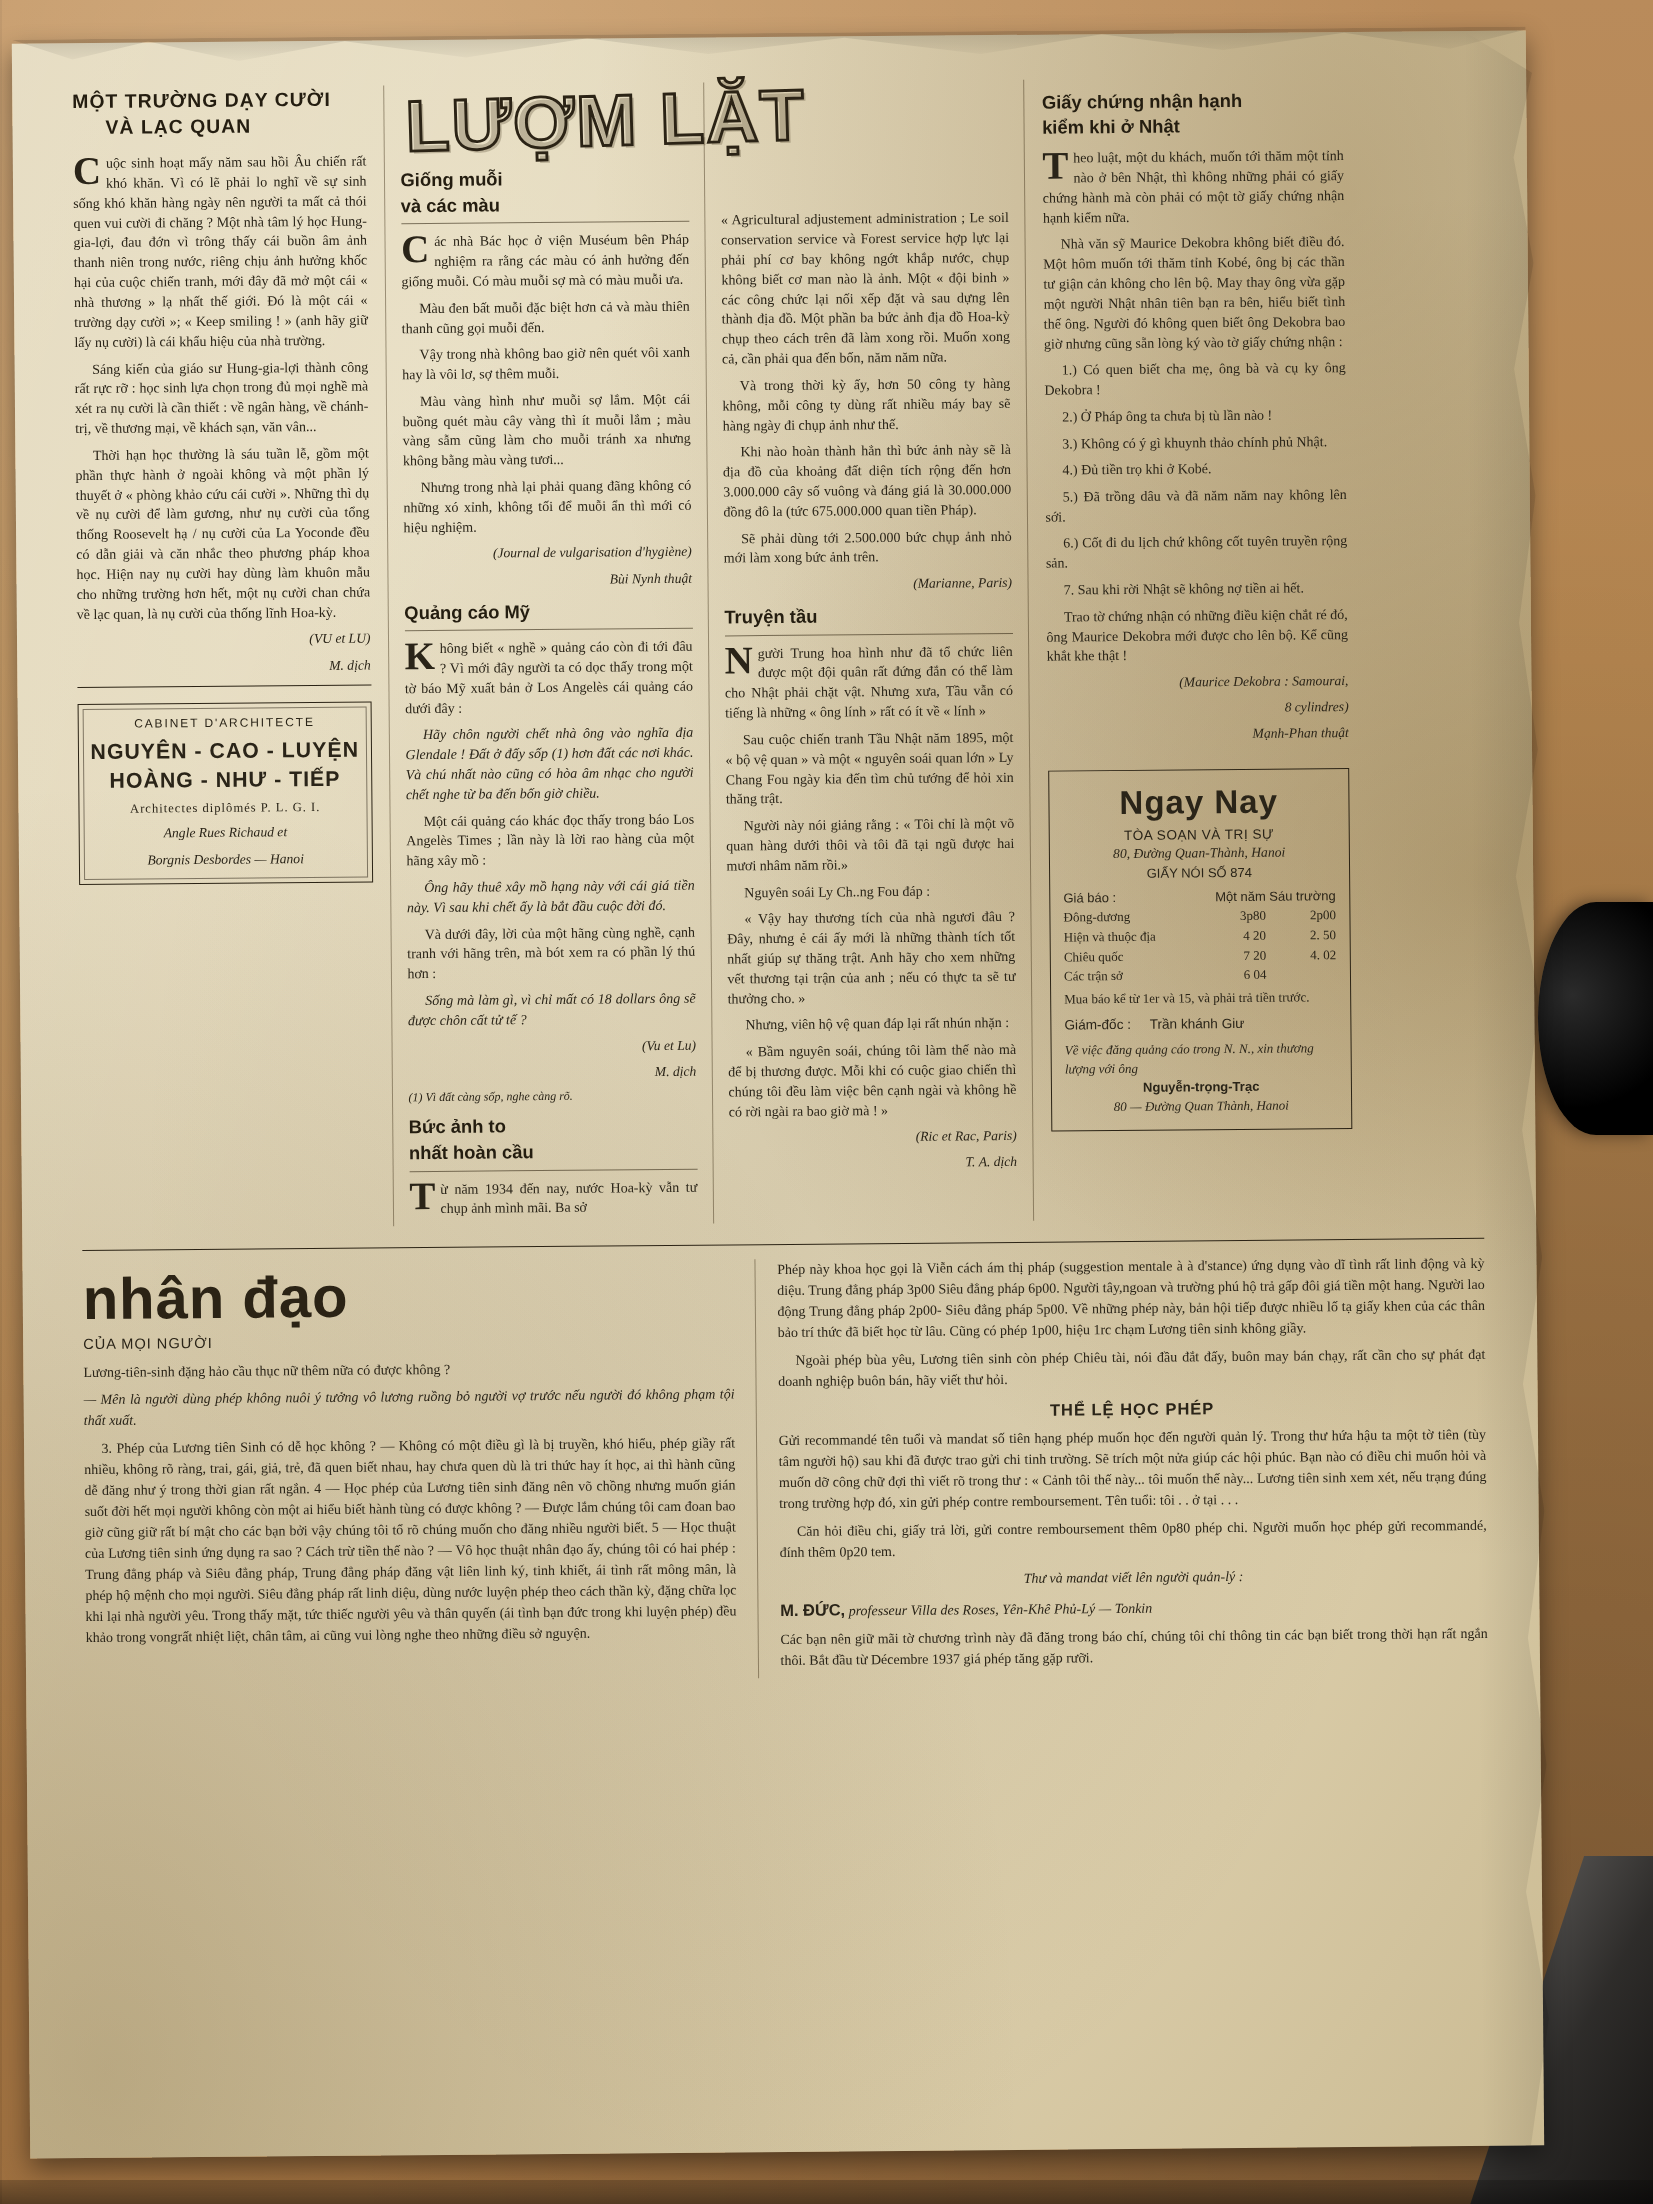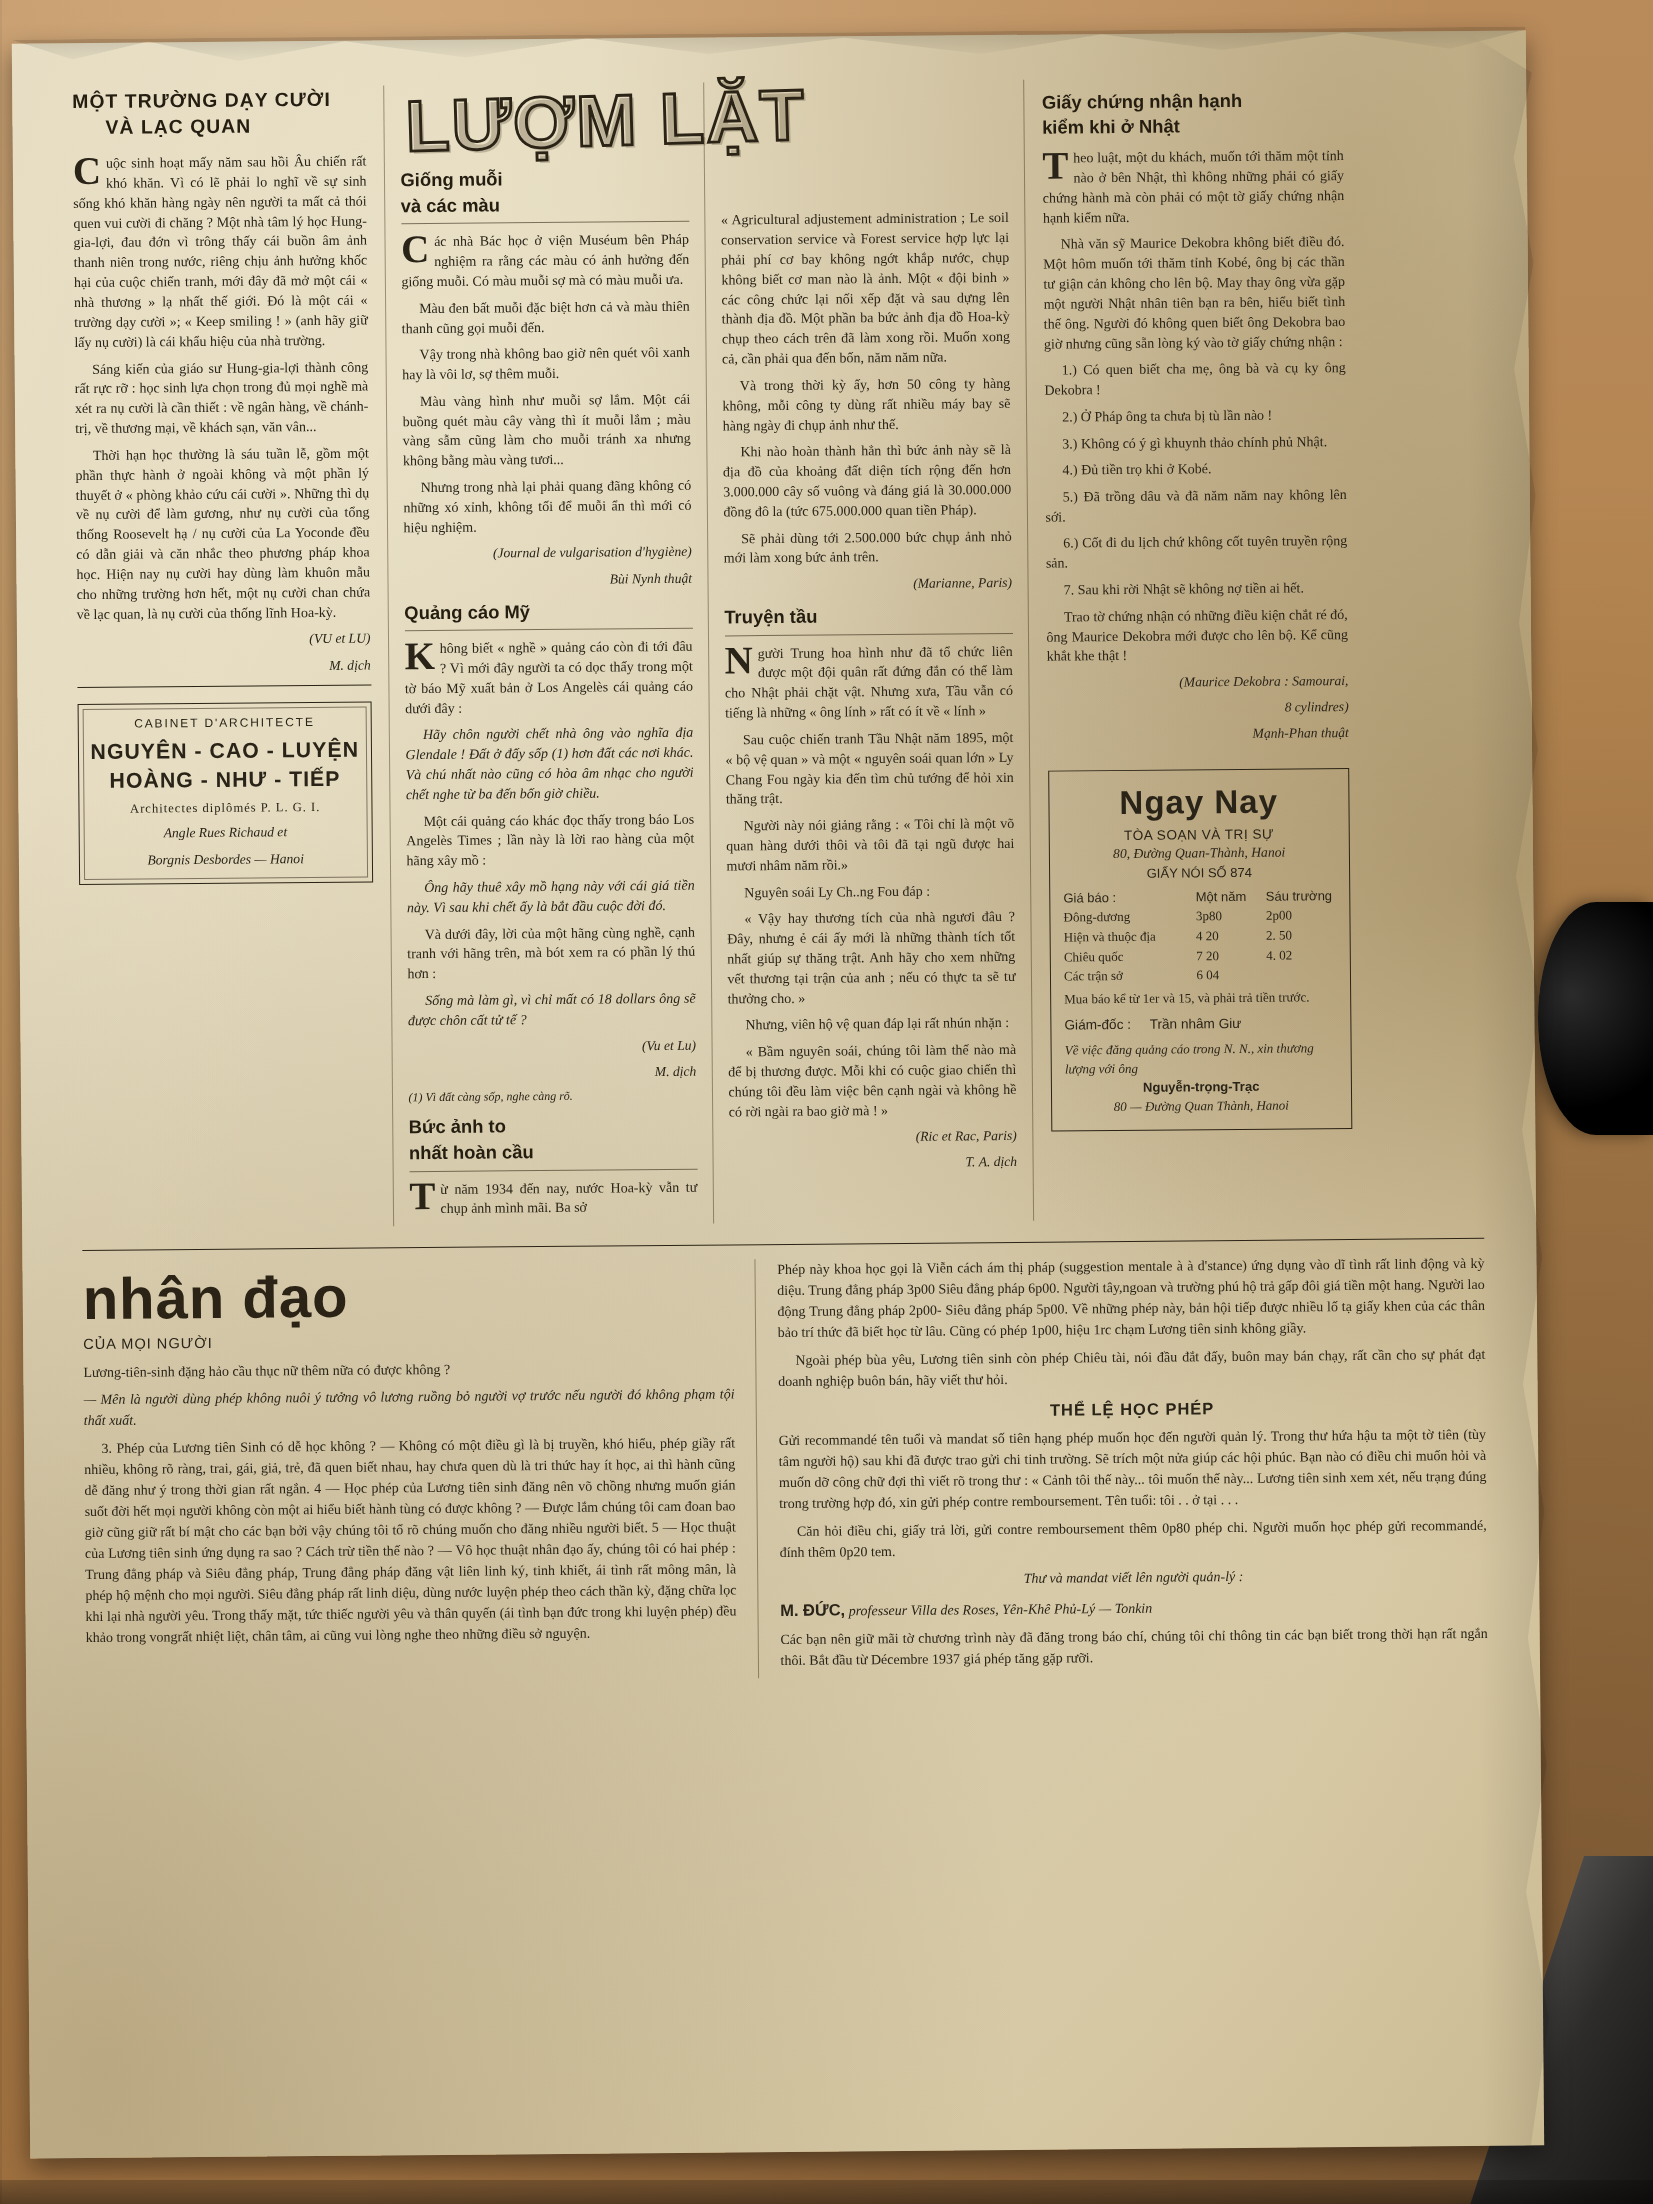--- a/index.html
+++ b/index.html
@@ -144,21 +144,21 @@
   }
   .nnbox .nn-title{
     font-family:"Liberation Sans",sans-serif;font-weight:700;font-size:33px;
     letter-spacing:1px;text-align:center;margin:1.9px 0 5.8px;
   }
   .nnbox .nn-sub{font-family:"Liberation Sans",sans-serif;font-size:13.6px;text-align:center;letter-spacing:0.5px;}
   .nnbox .nn-addr{font-size:13.6px;text-align:center;font-style:italic;margin:2.9px 0;}
   .nnbox .nn-tel{font-family:"Liberation Sans",sans-serif;font-size:13px;text-align:center;margin:3.9px 0 7.8px;}
   table.rates{width:100%;border-collapse:collapse;font-size:13px;}
   table.rates td{padding:1.9px 0;vertical-align:top;}
-  table.rates td.n{text-align:left;width:70px;}
+  table.rates td.n{text-align:right;width:70px;}
   .rates .lab{font-family:"Liberation Sans",sans-serif;font-size:13px;}
   .nnbox .dir{font-family:"Liberation Sans",sans-serif;font-size:13.6px;margin-top:7.8px;}
   .nnbox .foot{font-size:13px;font-style:italic;margin-top:9.7px;line-height:1.45;}
   .nnbox .foot b{font-style:normal;font-family:"Liberation Sans",sans-serif;}
 
   
   .bottomsep{border-top:1.9px solid #2b2315;margin:21.3px 0 13.6px;}
   .bottom{display:flex;}
   .b1{width:679px;padding-right:21.3px;box-sizing:border-box;}
   .b2{width:737px;padding-left:21.3px;box-sizing:border-box;border-left:1px solid rgba(60,45,20,.45);}
@@ -326,21 +326,21 @@
               <td class="n"></td>
             </tr>
           </tbody>
             </table>
 
           <p class="noind" style="font-size:13px;margin-top:3.9px">Mua báo kể từ 1er và 15, và phải trả tiền trước.</p>
 
           <div class="dir">
             <span>Giám-đốc :</span>
             &nbsp;&nbsp;&nbsp;
-            <span>Trần nhâm Giư</span>
+            <span>Trần khánh Giư</span>
           </div>
 
           <div class="foot">
             <div>Về việc đăng quảng cáo trong N. N., xin thương lượng với ông</div>
             <div style="text-align:center"><b>Nguyễn-trọng-Trạc</b></div>
             <div style="text-align:center">80 — Đường Quan Thành, Hanoi</div>
           </div>
         </div>
       </div>
     </div>

